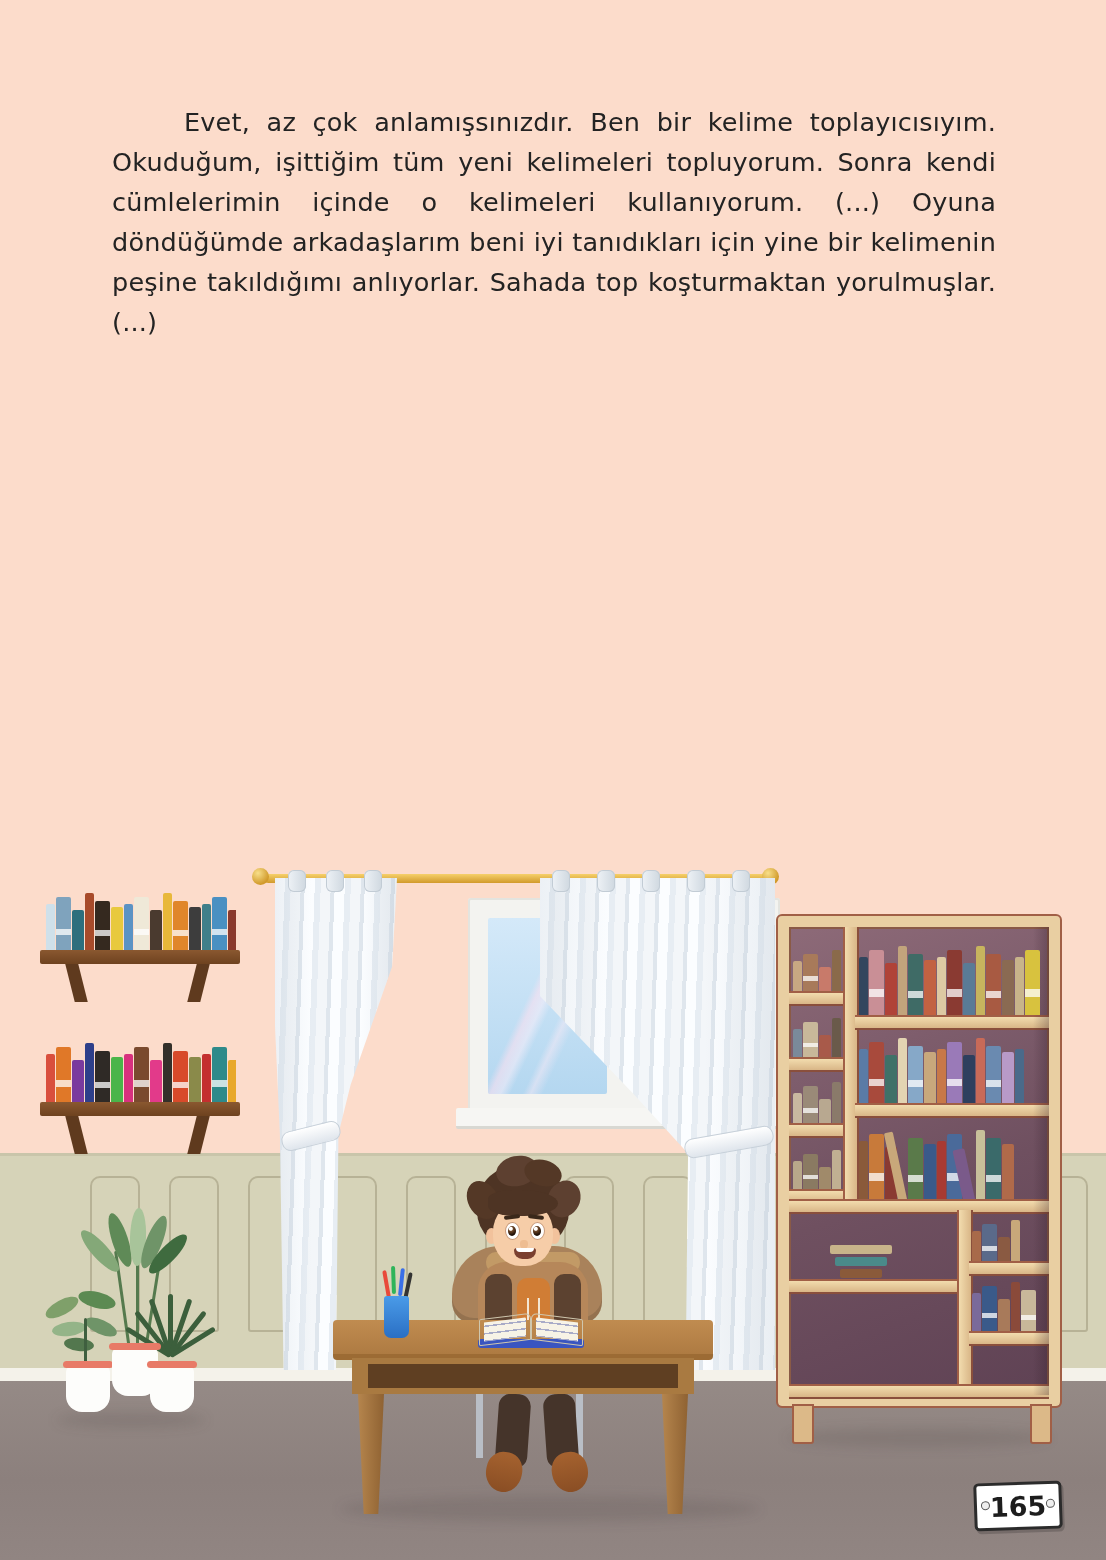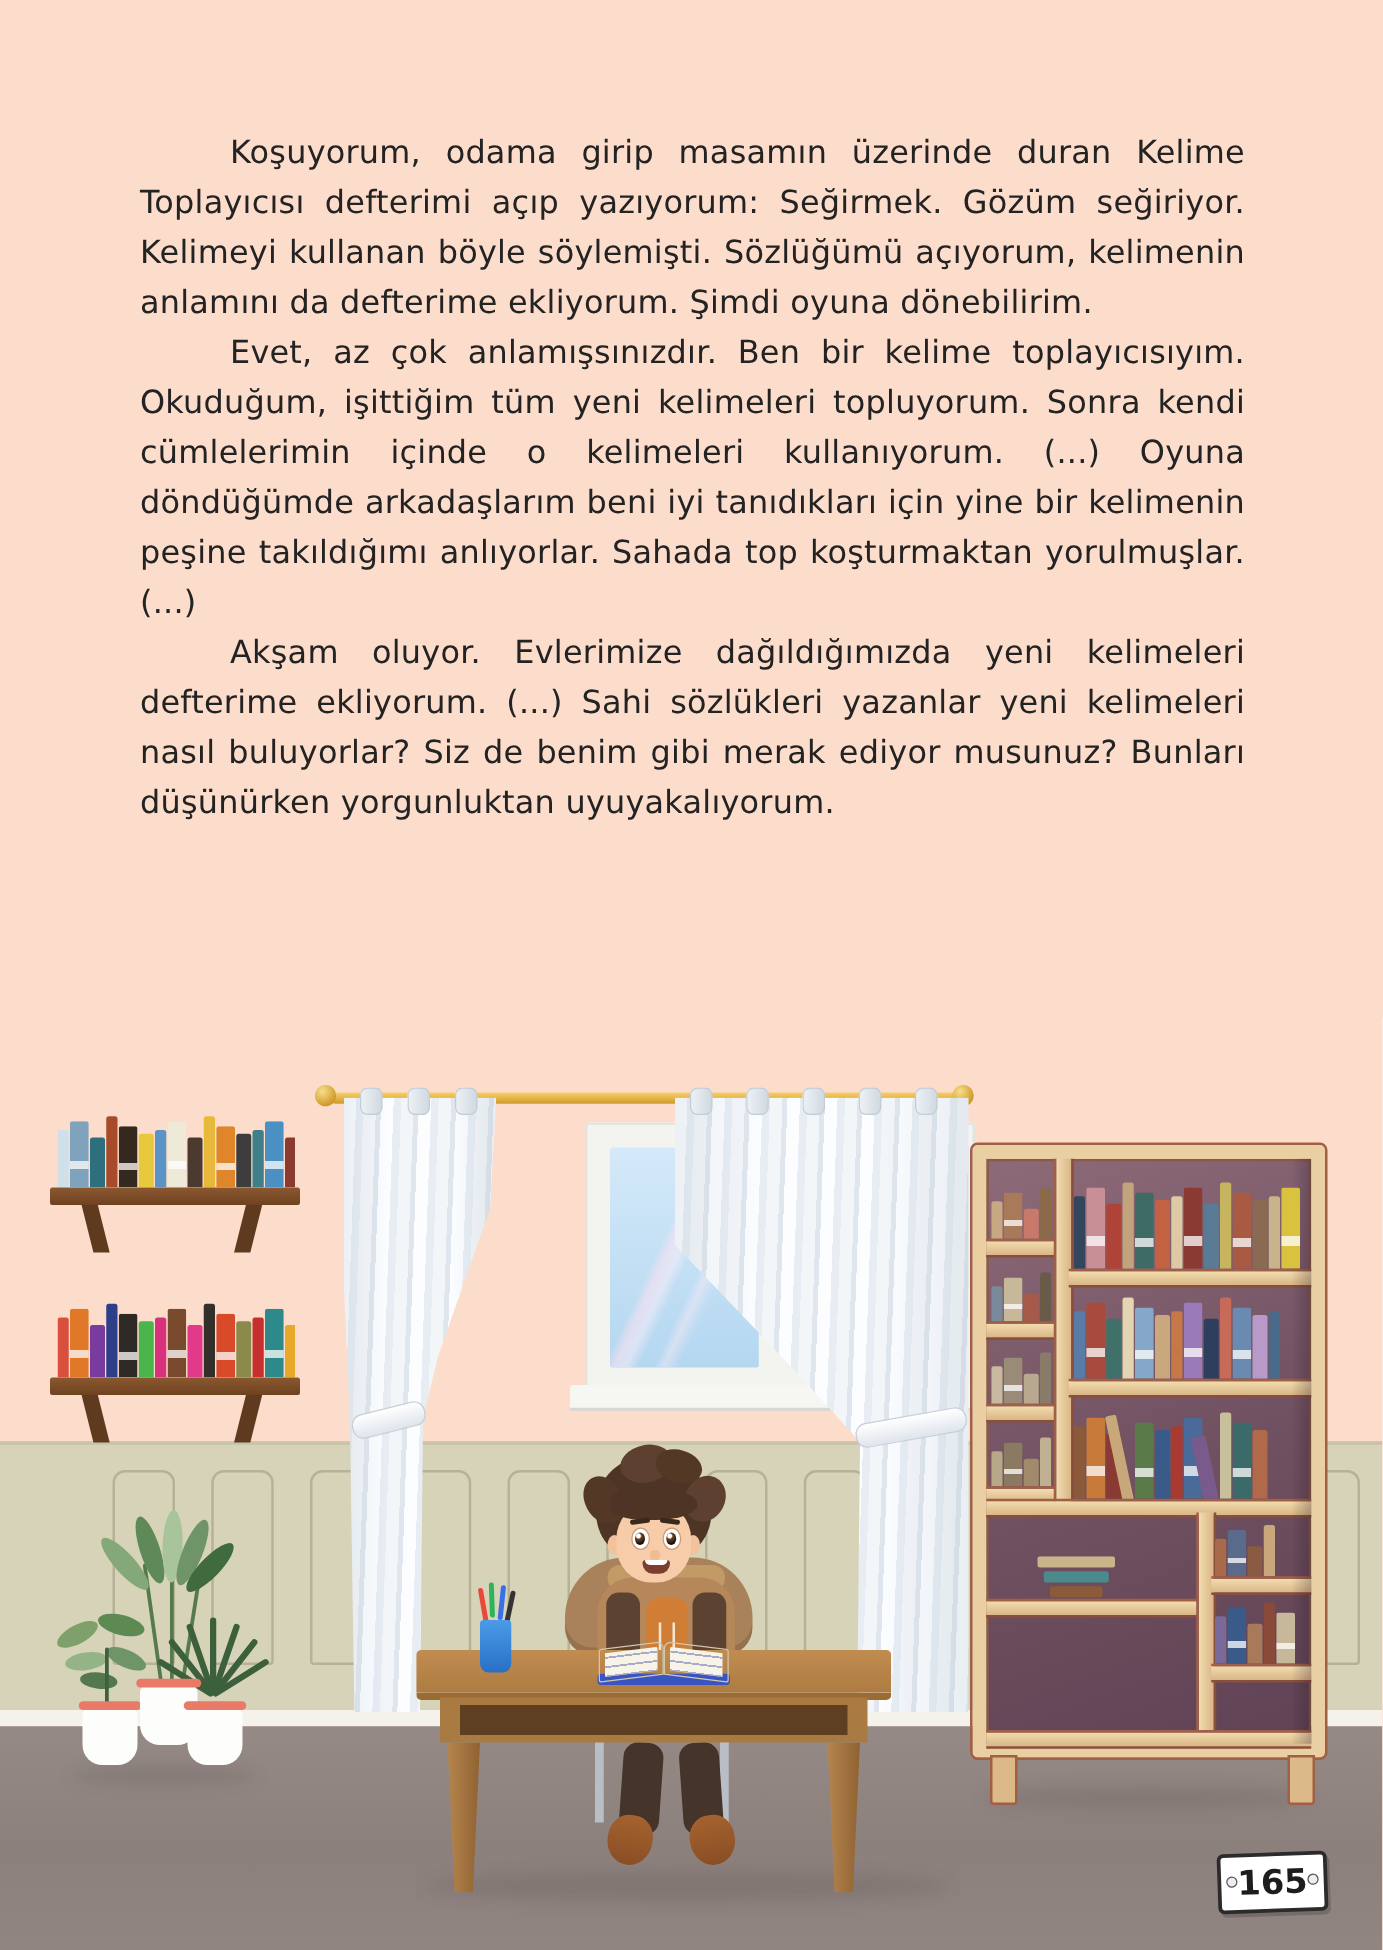--- a/index.html
+++ b/index.html
@@ -129,23 +129,21 @@
   .badge::before,.badge::after{content:"";position:absolute;top:15px;width:7px;height:7px;border-radius:50%;
          background:#eee;border:1.5px solid #555;}
   .badge::before{left:4px;} .badge::after{right:4px;}
 </style>
 </head>
 <body>
 
 <div class="page">
 
   <div class="story">
-    <p>Koşuyorum, odama girip masamın üzerinde duran Kelime Toplayıcısı defterimi açıp yazıyorum: Seğirmek. Gözüm seğiriyor. Kelimeyi kullanan böyle söylemişti. Sözlüğümü açıyorum, kelimenin anlamını da defterime ekliyorum. Şimdi oyuna dönebilirim.</p>
     <p>Evet, az çok anlamışsınızdır. Ben bir kelime toplayıcısıyım. Okuduğum, işittiğim tüm yeni kelimeleri topluyorum. Sonra kendi cümlelerimin içinde o kelimeleri kullanıyorum. (...) Oyuna döndüğümde arkadaşlarım beni iyi tanıdıkları için yine bir kelimenin peşine takıldığımı anlıyorlar. Sahada top koşturmaktan yorulmuşlar. (...)</p>
-    <p>Akşam oluyor. Evlerimize dağıldığımızda yeni kelimeleri defterime ekliyorum. (...) Sahi sözlükleri yazanlar yeni kelimeleri nasıl buluyorlar? Siz de benim gibi merak ediyor musunuz? Bunları düşünürken yorgunluktan uyuyakalıyorum.</p>
   </div>
 
   <div>
 
     <div class="wainscot">
         <div class="wpanel" style="left: 90px;"></div>
         <div class="wpanel" style="left: 169px;"></div>
         <div class="wpanel" style="left: 248px;"></div>
         <div class="wpanel" style="left: 327px;"></div>
         <div class="wpanel" style="left: 406px;"></div>

